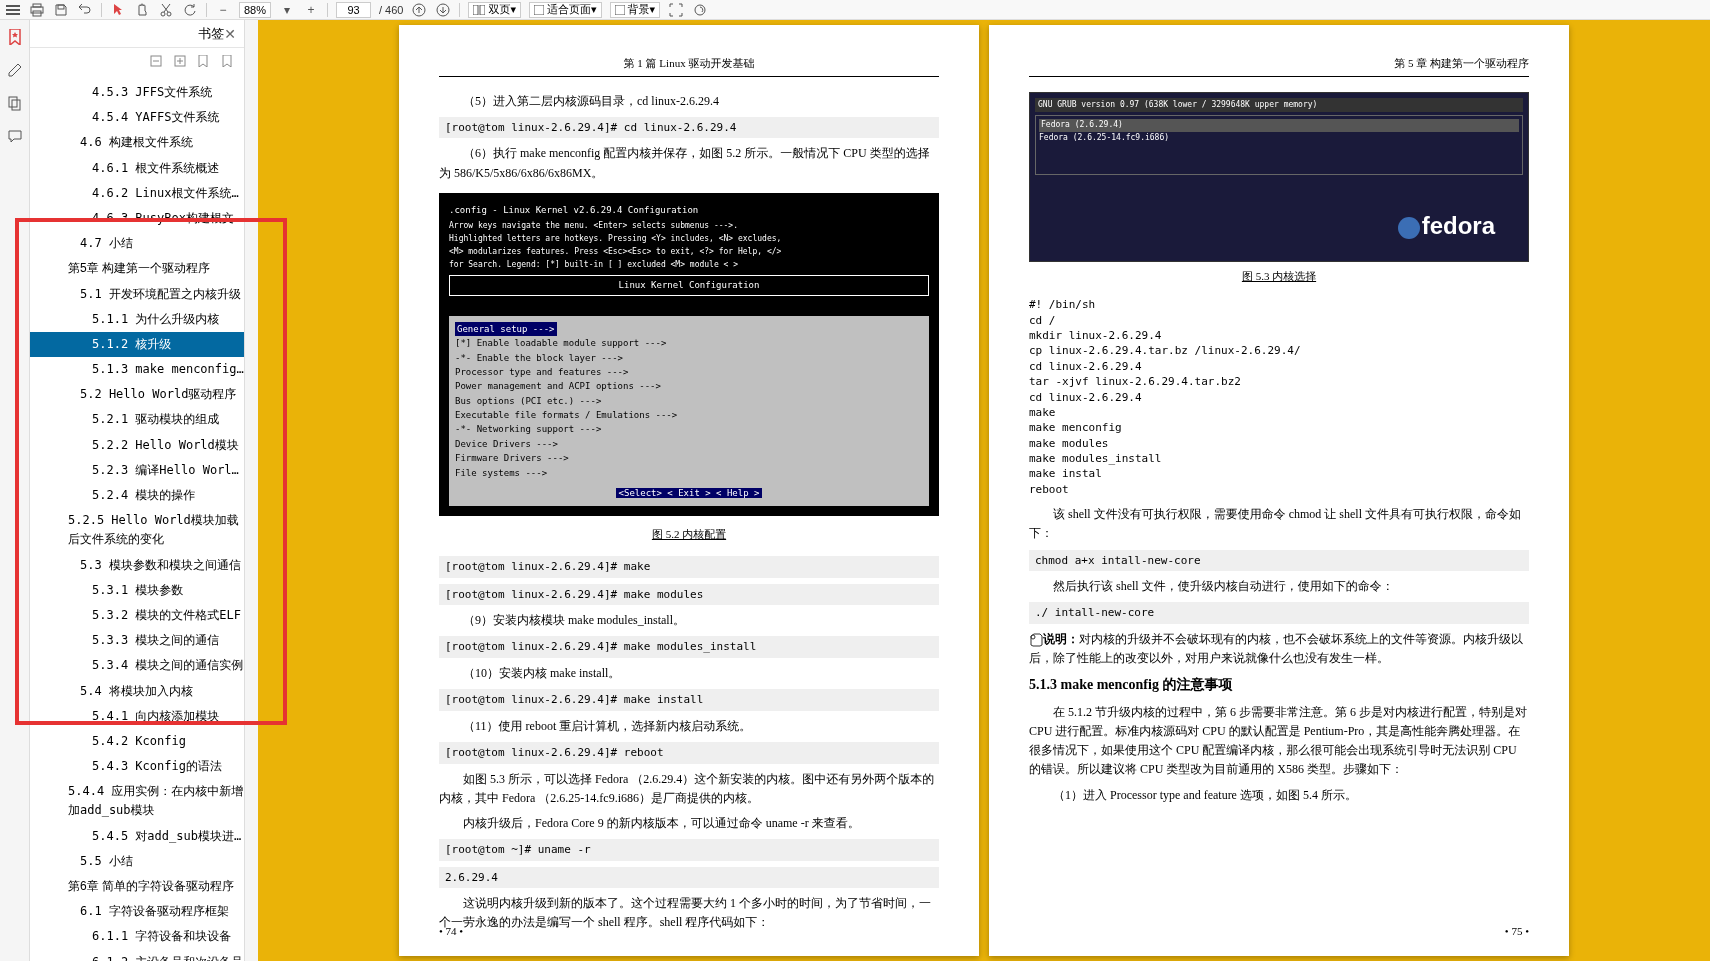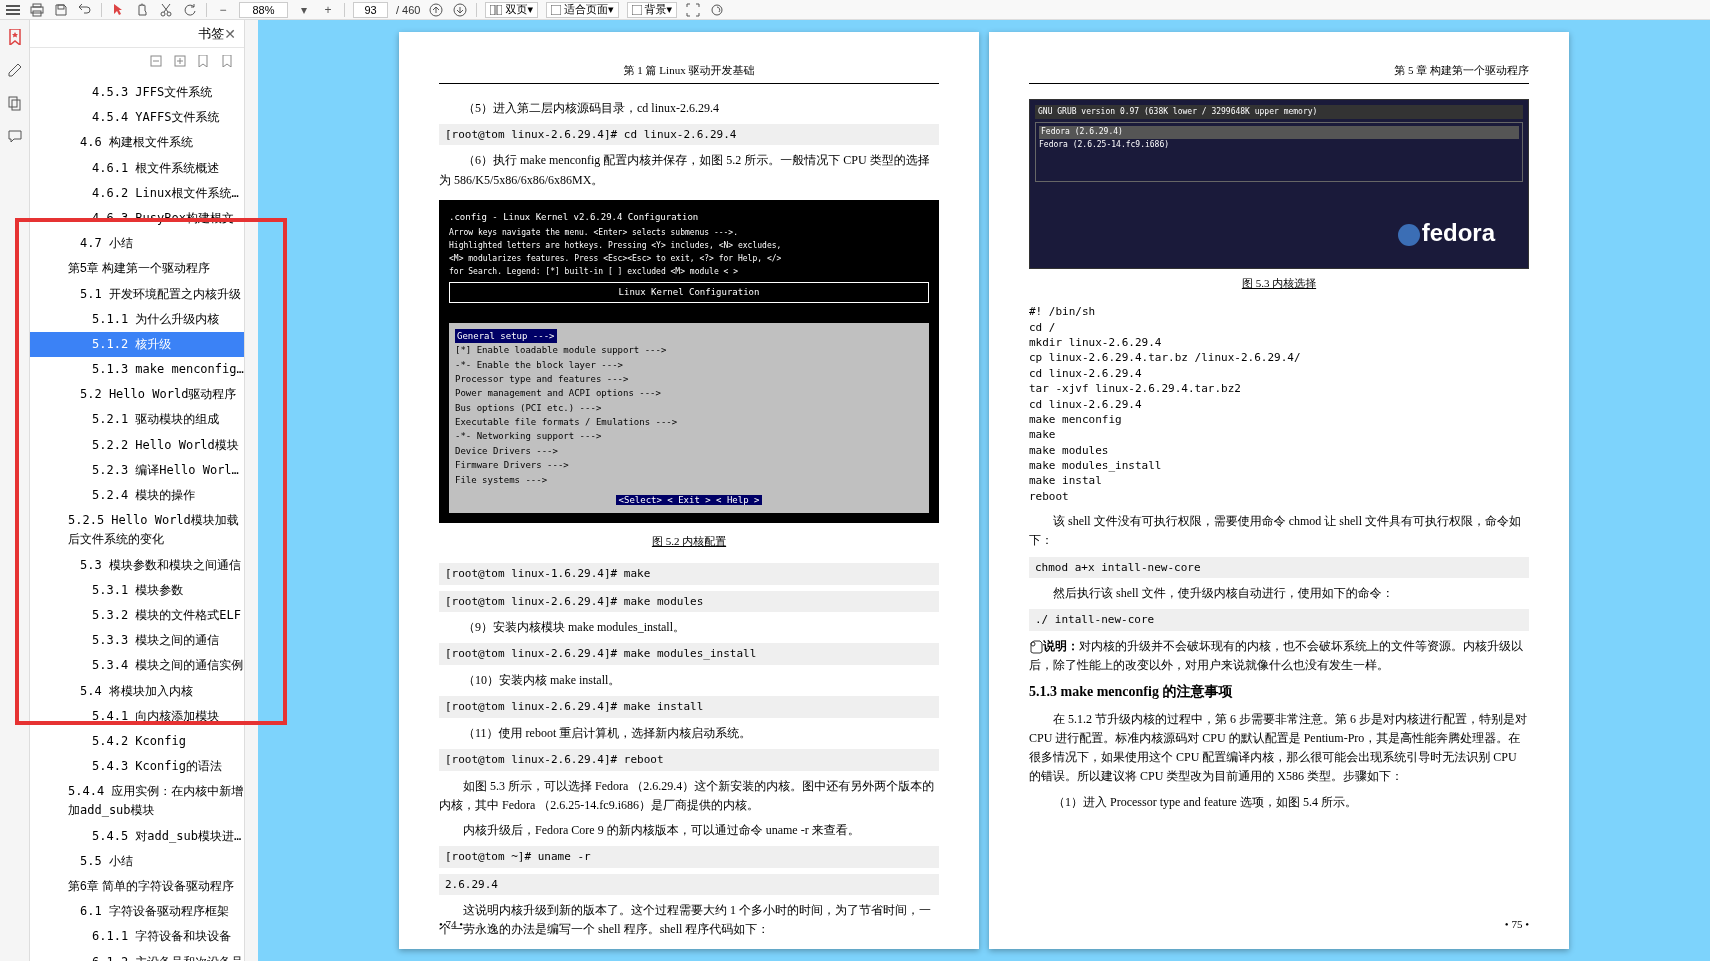--- a/index.html
+++ b/index.html
@@ -1,48 +1,48 @@
 <!DOCTYPE html>
 <html><head>
 <meta charset="utf-8">
 <style>
 * { margin: 0; padding: 0; box-sizing: border-box; }
 body { font-family: "Microsoft YaHei", SimSun, sans-serif; font-size: 12px; background: #f5f5f5; overflow: hidden; }
 
 .toolbar { height: 20px; background: #f8f8f8; border-bottom: 1px solid #ddd; display: flex; align-items: center; padding: 0 5px; gap: 8px; }
 .toolbar-icon { width: 16px; height: 16px; display: flex; align-items: center; justify-content: center; cursor: pointer; color: #555; }
 .toolbar-sep { width: 1px; height: 14px; background: #ccc; }
-.zoom-input { width: 49px; height: 16px; border: 1px solid #ccc; font-size: 11px; text-align: center; }
+.zoom-input { width: 32px; height: 16px; border: 1px solid #ccc; font-size: 11px; text-align: center; }
 .page-input { width: 35px; height: 16px; border: 1px solid #ccc; font-size: 11px; text-align: center; }
 .toolbar-text { font-size: 11px; color: #333; }
 .toolbar-btn { padding: 0 4px; height: 16px; border: 1px solid #ccc; background: #fff; font-size: 11px; cursor: pointer; display: flex; align-items: center; }
 
 .main-container { display: flex; height: calc(100vh - 20px); }
 
 .left-strip { width: 30px; background: #f5f5f5; border-right: 1px solid #ddd; display: flex; flex-direction: column; align-items: center; padding-top: 8px; gap: 15px; }
 .strip-icon { width: 18px; height: 18px; cursor: pointer; display: flex; align-items: center; justify-content: center; }
 
 .bookmarks-panel { width: 215px; background: #fff; border-right: 1px solid #ddd; display: flex; flex-direction: column; }
 .bm-header { height: 28px; display: flex; align-items: center; justify-content: flex-end; padding: 0 8px; border-bottom: 1px solid #e5e5e5; }
 .bm-title { font-size: 13px; }
 .bm-close { cursor: pointer; font-size: 14px; color: #666; }
 .bm-tools { height: 28px; display: flex; align-items: center; justify-content: flex-end; padding: 0 8px; gap: 10px; }
 .bm-tool-icon { width: 14px; height: 14px; cursor: pointer; }
 
 .bm-tree { flex: 1; overflow-y: auto; padding: 4px 0; font-size: 12px; }
 .bm-item { padding: 3px 0 3px 8px; cursor: pointer; white-space: nowrap; overflow: hidden; text-overflow: ellipsis; line-height: 1.6; }
-.bm-item.active { background: #3b82f6; color: #fff; }
+.bm-item.active { background: #0369a1; color: #fff; }
 .lvl1 { padding-left: 50px; font-family: monospace, SimSun; }
 .lvl2 { padding-left: 62px; font-family: monospace, SimSun; }
 .lvl2.wrapped { padding-left: 38px; white-space: normal; }
 .chapter { padding-left: 38px; font-weight: normal; }
 
 .highlight-box { position: absolute; border: 4px solid #e63232; pointer-events: none; z-index: 100; }
 
-.content-area { flex: 1; background: #7dd3fc; overflow: auto; display: flex; justify-content: center; padding: 12px; gap: 10px; margin-left: 13px; }
+.content-area { flex: 1; background: #eab308; overflow: auto; display: flex; justify-content: center; padding: 5px; gap: 10px; margin-left: 13px; }
 .page-wrap { background: #fff; width: 580px; min-height: 780px; box-shadow: 0 2px 6px rgba(0,0,0,0.3); padding: 30px 40px; font-family: SimSun, serif; font-size: 12px; line-height: 1.6; position: relative; }
 .page-header { font-size: 11px; text-align: center; border-bottom: 1px solid #000; padding-bottom: 3px; margin-bottom: 15px; }
 .page-header.right { text-align: right; }
 .page-body p { margin: 6px 0; text-indent: 2em; }
 .code-line { font-family: Consolas, monospace; font-size: 11px; background: #efefef; padding: 2px 6px; margin: 3px 0; text-indent: 0 !important; }
 .figure { border: 2px solid #000; margin: 10px auto; background: #000; color: #fff; font-family: monospace; font-size: 9px; padding: 8px; }
 .figure-inner { background: #c0c0c0; color: #000; padding: 6px; margin-top: 20px; }
 .fig-caption { text-align: center; font-size: 11px; margin: 6px 0 12px; text-decoration: underline; }
 .section-title { font-size: 14px; font-weight: bold; margin: 15px 0 8px; text-indent: 0 !important; }
 .fedora-box { border: 1px solid #333; background: #1a1a3a; height: 170px; margin: 5px 0; position: relative; color: #fff; font-family: monospace; font-size: 8px; padding: 5px; }
@@ -270,21 +270,21 @@
             <div>    Bus options (PCI etc.)  ---&gt;</div>
             <div>    Executable file formats / Emulations  ---&gt;</div>
             <div>-*- Networking support  ---&gt;</div>
             <div>    Device Drivers  ---&gt;</div>
             <div>    Firmware Drivers  ---&gt;</div>
             <div>    File systems  ---&gt;</div>
             <div style="text-align:center;margin-top:6px"><span style="background:#006;color:#fff;padding:0 3px">&lt;Select&gt;    &lt; Exit &gt;    &lt; Help &gt;</span></div>
           </div>
         </div>
         <div class="fig-caption">图 5.2    内核配置</div>
-        <p class="code-line">[root@tom linux-1.6.29.4]# make</p>
+        <p class="code-line">[root@tom linux-2.6.29.4]# make</p>
         <p class="code-line">[root@tom linux-2.6.29.4]# make modules</p>
         <p>（9）安装内核模块 make modules_install。</p>
         <p class="code-line">[root@tom linux-2.6.29.4]# make modules_install</p>
         <p>（10）安装内核 make install。</p>
         <p class="code-line">[root@tom linux-2.6.29.4]# make install</p>
         <p>（11）使用 reboot 重启计算机，选择新内核启动系统。</p>
         <p class="code-line">[root@tom linux-2.6.29.4]# reboot</p>
         <p>如图 5.3 所示，可以选择 Fedora （2.6.29.4）这个新安装的内核。图中还有另外两个版本的内核，其中 Fedora （2.6.25-14.fc9.i686）是厂商提供的内核。</p>
         <p>内核升级后，Fedora Core 9 的新内核版本，可以通过命令 uname -r 来查看。</p>
         <p class="code-line">[root@tom ~]# uname -r</p>
@@ -307,22 +307,22 @@
         </div>
         <div class="fig-caption">图 5.3    内核选择</div>
         <div class="script-block">
           <div>#! /bin/sh</div>
             <div>cd /</div>
             <div>mkdir linux-2.6.29.4</div>
           <div>cp linux-2.6.29.4.tar.bz /linux-2.6.29.4/</div>
             <div>cd linux-2.6.29.4</div>
             <div>tar -xjvf linux-2.6.29.4.tar.bz2</div>
           <div>cd linux-2.6.29.4</div>
+            <div>make</div>
             <div>make menconfig</div>
-            <div>make</div>
           <div>make modules</div>
             <div>make modules_install</div>
             <div>make instal</div>
           <div>reboot</div>
         </div>
         <p>该 shell 文件没有可执行权限，需要使用命令 chmod 让 shell 文件具有可执行权限，命令如下：</p>
         <p class="code-line">chmod a+x intall-new-core</p>
         <p>然后执行该 shell 文件，使升级内核自动进行，使用如下的命令：</p>
         <p class="code-line">./ intall-new-core</p>
         <p style="text-indent:0"><span class="note-icon"><svg width="14" height="14" viewBox="0 0 14 14">

